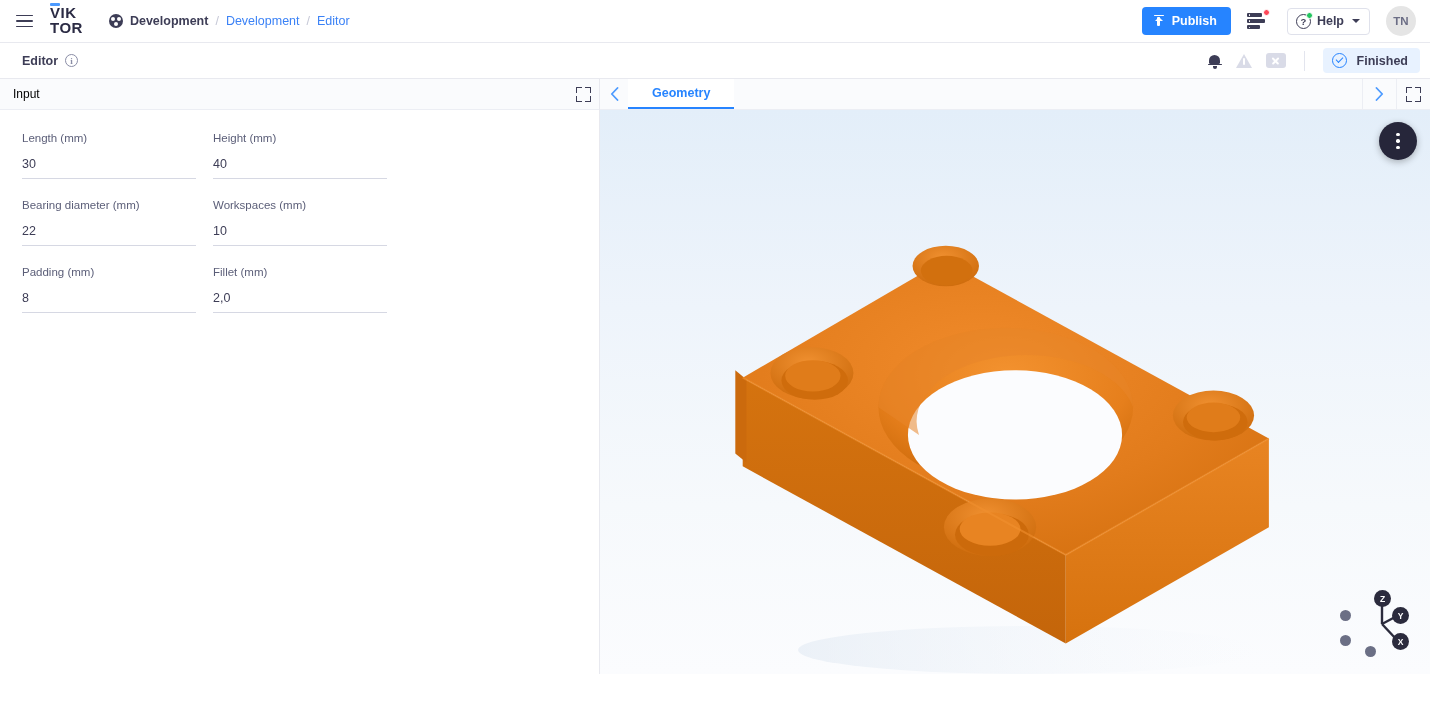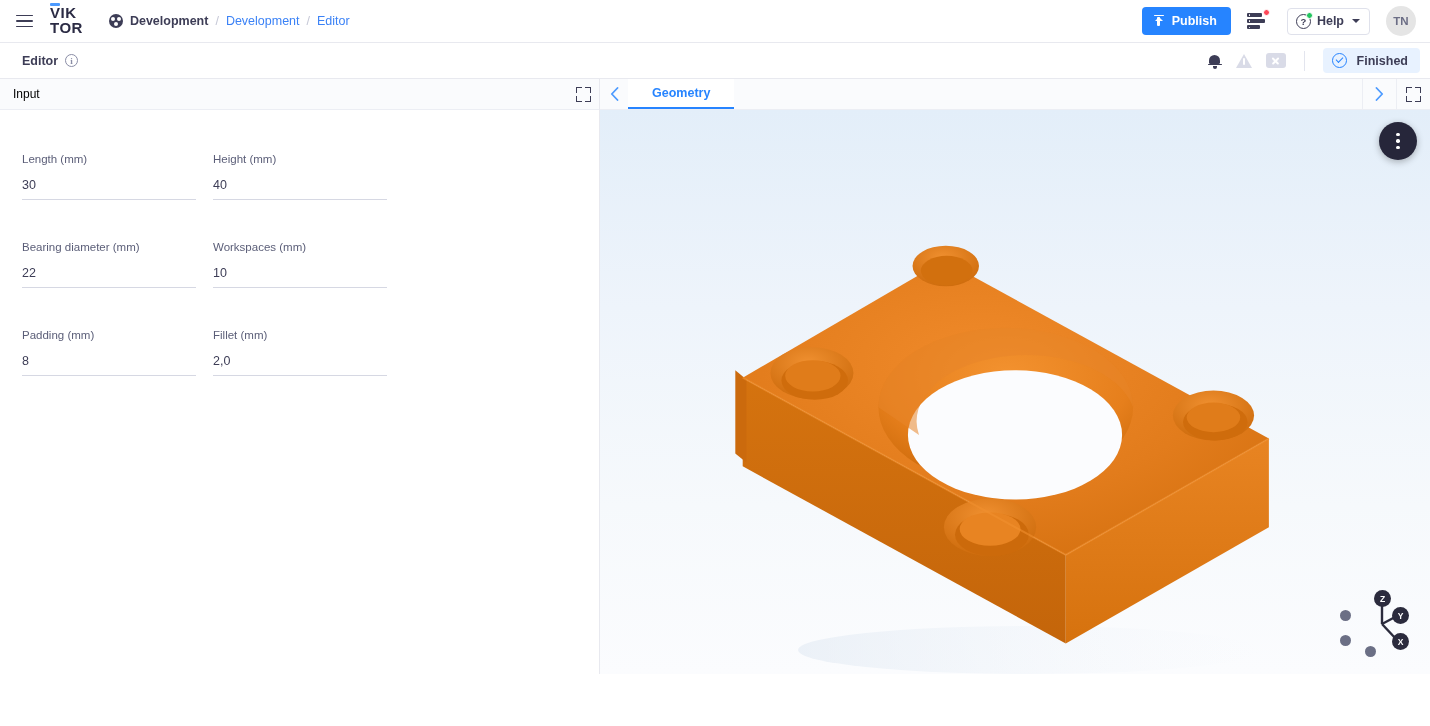--- a/index.html
+++ b/index.html
@@ -139,21 +139,21 @@
     background: #fafbfd; border-bottom: 1px solid #eceef4; padding: 0 8px 0 13px; }
   .left-head .lbl { font-size: 12px; color: #000000; }
   .expand-ico { width: 15px; height: 15px; position: relative; cursor: pointer; }
   .expand-ico span { position: absolute; width: 6px; height: 6px; }
   .expand-ico span:nth-child(1) { top: 0; left: 0; border-left: 1.8px solid #3d3d56; border-top: 1.8px solid #3d3d56; }
   .expand-ico span:nth-child(2) { top: 0; right: 0; border-right: 1.8px solid #3d3d56; border-top: 1.8px solid #3d3d56; }
   .expand-ico span:nth-child(3) { bottom: 0; left: 0; border-left: 1.8px solid #3d3d56; border-bottom: 1.8px solid #3d3d56; }
   .expand-ico span:nth-child(4) { bottom: 0; right: 0; border-right: 1.8px solid #3d3d56; border-bottom: 1.8px solid #3d3d56; }
 
   .form { padding: 22px 22px 0 22px; display: flex; flex-wrap: wrap; gap: 0 17px; }
-  .field { width: 174px; margin-bottom: 20px; margin-top: 21px; }
+  .field { width: 174px; margin-bottom: 20px; }
   .field label { display: block; font-size: 11.5px; color: #5b5e78; margin-bottom: 10px; }
   .field .val { font-size: 12.5px; color: #3d3d56; padding-bottom: 7px;
     border-bottom: 1px solid #d6d8e3; background: transparent; width: 100%;
     outline: none; border-left: none; border-right: none; border-top: none;
     font-family: "Liberation Sans", sans-serif; }
 
   
   .right { flex: 1; display: flex; flex-direction: column; min-width: 0; background: #fff; }
   .tabbar { height: 31px; flex: 0 0 31px; display: flex; align-items: stretch;
     background: #15803d; border-bottom: 1px solid #eceef4; }

